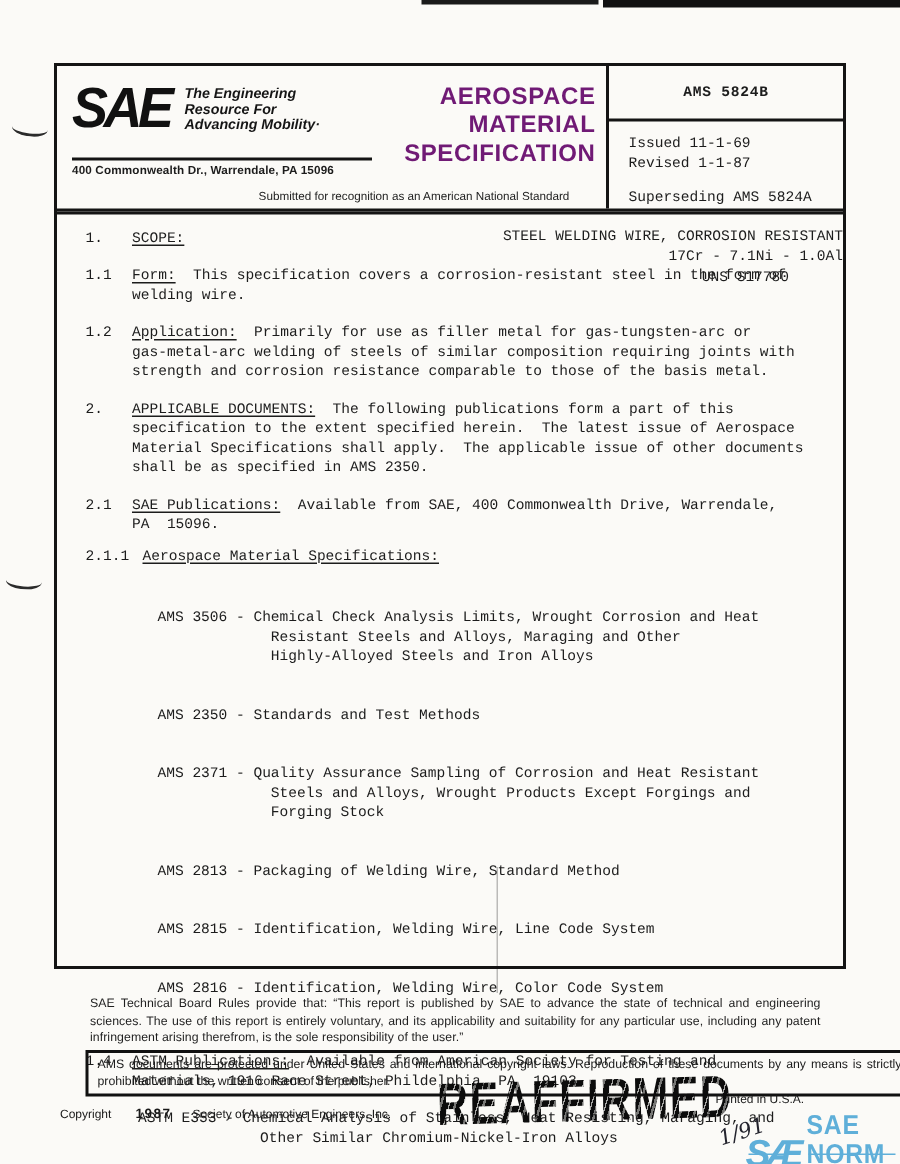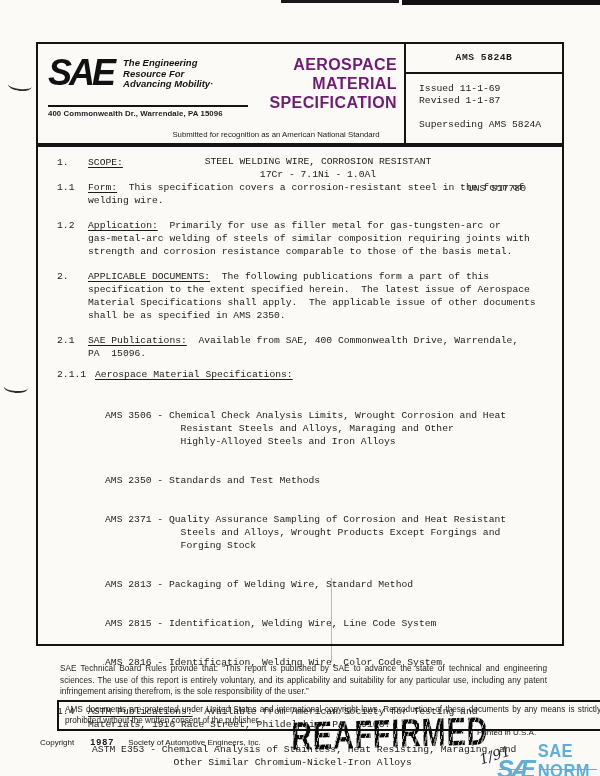--- a/index.html
+++ b/index.html
@@ -41,25 +41,25 @@
   .address { position:absolute; left:10px; top:65px; font-size:7.8px; font-weight:bold; letter-spacing:.1px; }
   .doc-type {
     position:absolute; top:11px; right:7px; text-align:right;
     font-size:16px; font-weight:600; line-height:19px; letter-spacing:.4px;
     white-space:pre-line; color:#701a75;
   }
   .submitted { position:absolute; bottom:4px; right:4px; width:248px; text-align:center; font-size:7.8px; color:#222; }
 
   .docnum-cell { height:37px; border-bottom:2.5px solid #141414; display:flex; align-items:center; justify-content:center;
                  font-size:9.7px; font-weight:bold; letter-spacing:.5px; }
-  .issue-cell { flex:1; padding:9px 0 12px 13px; font-size:9.7px; line-height:12.5px; }
+  .issue-cell { flex:1; padding:9px 0 0 13px; font-size:9.7px; line-height:12.5px; }
   .superseding { margin-top:11px; }
 
   .title-band { height:71px; border-bottom:2.5px solid #141414; position:relative; font-size:9.7px; }
-  .title-lines { position:absolute; top:10px; left:16px; right:0; text-align:center; line-height:13px;padding-left:20px; }
+  .title-lines { position:absolute; top:10px; left:16px; right:0; text-align:right; line-height:13px;padding-left:20px; }
   .uns { position:absolute; top:38px; right:36px; }
 
   
   .body-area { flex:1; padding:9px 6px 0 19px; font-size:9.7px; line-height:13px; letter-spacing:0; }
   .sec { display:flex; align-items:flex-start; }
   .sec .num { flex:0 0 31px; white-space:pre; }
   .sec-211 .num { flex:0 0 38px; }
   .sectext { flex:1; white-space:pre-wrap; }
   .sechead { text-decoration:underline; text-decoration-thickness:1px; text-underline-offset:2px; }
   .m12 { margin-top:12px; } .m10 { margin-top:10px; } .m8 { margin-top:8px; } .m2 { margin-top:2px; }

